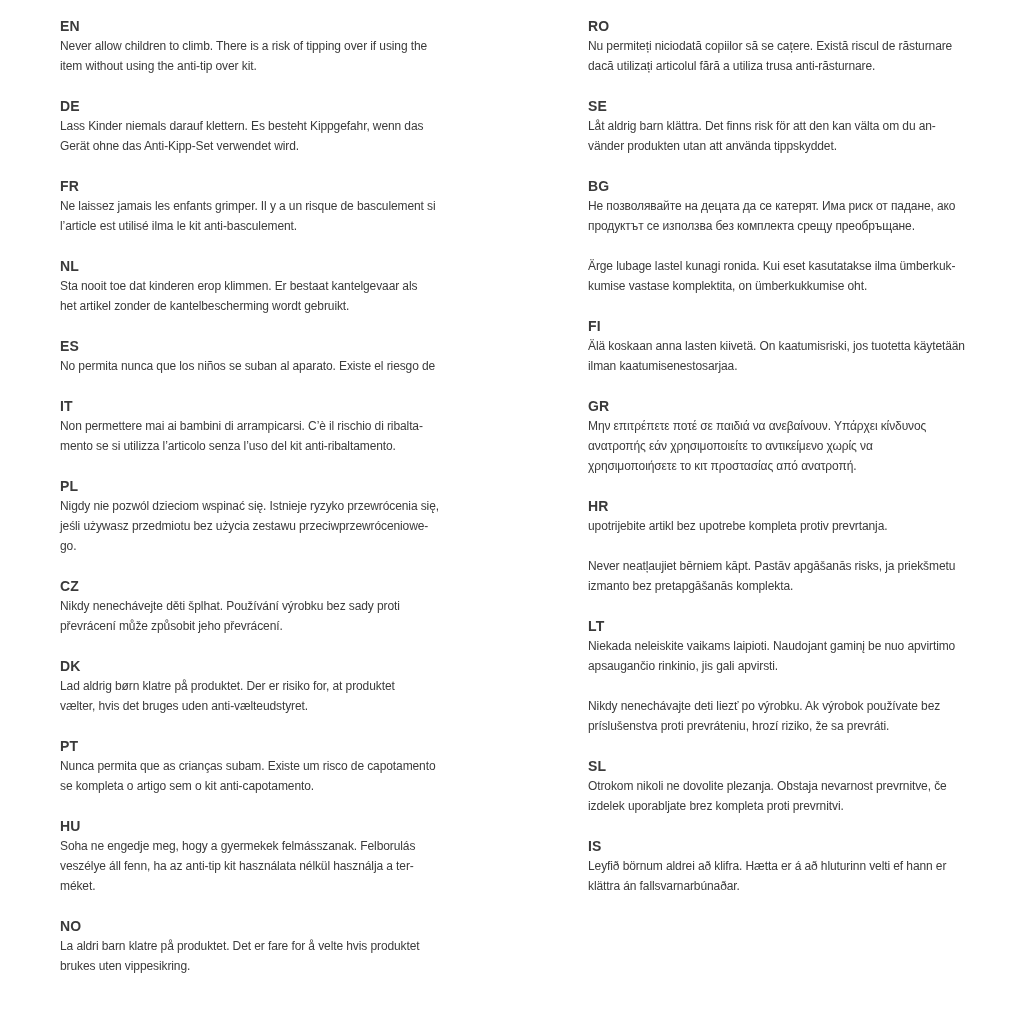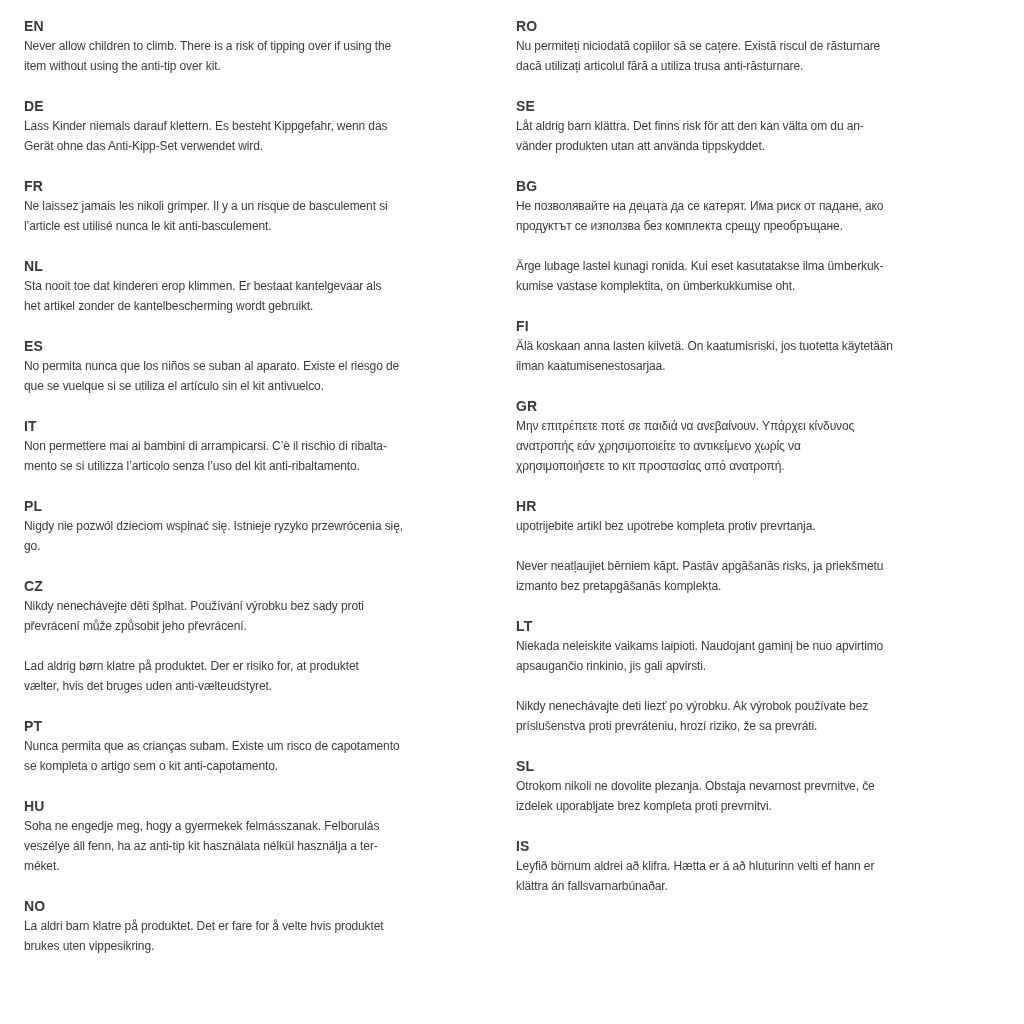--- a/index.html
+++ b/index.html
@@ -15,20 +15,21 @@
     width: 1024px;
     height: 1024px;
     padding: 16px 0 0 24px;
     display: flex;
     font-family: "Liberation Sans", "DejaVu Sans", sans-serif;
     color: #3a3a3a;
   }
   .col {
     width: 492px;
     flex: 0 0 492px;
+    margin-left: 36px;
   }
   .entry {
     margin: 0 0 20px 0;
   }
   .code {
     margin: 0;
     font-size: 14px;
     line-height: 20px;
     font-weight: bold;
     letter-spacing: 0.2px;
@@ -51,49 +52,50 @@
         <p class="line">Never allow children to climb. There is a risk of tipping over if using the</p>
         <p class="line">item without using the anti-tip over kit.</p>
       </section>
       <section class="entry">
         <h2 class="code">DE</h2>
         <p class="line">Lass Kinder niemals darauf klettern. Es besteht Kippgefahr, wenn das</p>
         <p class="line">Gerät ohne das Anti-Kipp-Set verwendet wird.</p>
       </section>
       <section class="entry">
         <h2 class="code">FR</h2>
-        <p class="line">Ne laissez jamais les nikoli grimper. Il y a un risque de basculement si</p>
-        <p class="line">l’article est utilisé nunca le kit anti-basculement.</p>
+        <p class="line">Ne laissez jamais les enfants grimper. Il y a un risque de basculement si</p>
+        <p class="line">l’article est utilisé ilma le kit anti-basculement.</p>
       </section>
       <section class="entry">
         <h2 class="code">NL</h2>
         <p class="line">Sta nooit toe dat kinderen erop klimmen. Er bestaat kantelgevaar als</p>
         <p class="line">het artikel zonder de kantelbescherming wordt gebruikt.</p>
       </section>
       <section class="entry">
         <h2 class="code">ES</h2>
         <p class="line">No permita nunca que los niños se suban al aparato. Existe el riesgo de</p>
-        <p class="line">que se vuelque si se utiliza el artículo sin el kit antivuelco.</p>
       </section>
       <section class="entry">
         <h2 class="code">IT</h2>
         <p class="line">Non permettere mai ai bambini di arrampicarsi. C’è il rischio di ribalta-</p>
         <p class="line">mento se si utilizza l’articolo senza l’uso del kit anti-ribaltamento.</p>
       </section>
       <section class="entry">
         <h2 class="code">PL</h2>
         <p class="line">Nigdy nie pozwól dzieciom wspinać się. Istnieje ryzyko przewrócenia się,</p>
+        <p class="line">jeśli używasz przedmiotu bez użycia zestawu przeciwprzewróceniowe-</p>
         <p class="line">go.</p>
       </section>
       <section class="entry">
         <h2 class="code">CZ</h2>
         <p class="line">Nikdy nenechávejte děti šplhat. Používání výrobku bez sady proti</p>
         <p class="line">převrácení může způsobit jeho převrácení.</p>
       </section>
       <section class="entry">
+        <h2 class="code">DK</h2>
         <p class="line">Lad aldrig børn klatre på produktet. Der er risiko for, at produktet</p>
         <p class="line">vælter, hvis det bruges uden anti-vælteudstyret.</p>
       </section>
       <section class="entry">
         <h2 class="code">PT</h2>
         <p class="line">Nunca permita que as crianças subam. Existe um risco de capotamento</p>
         <p class="line">se kompleta o artigo sem o kit anti-capotamento.</p>
       </section>
       <section class="entry">
         <h2 class="code">HU</h2>

